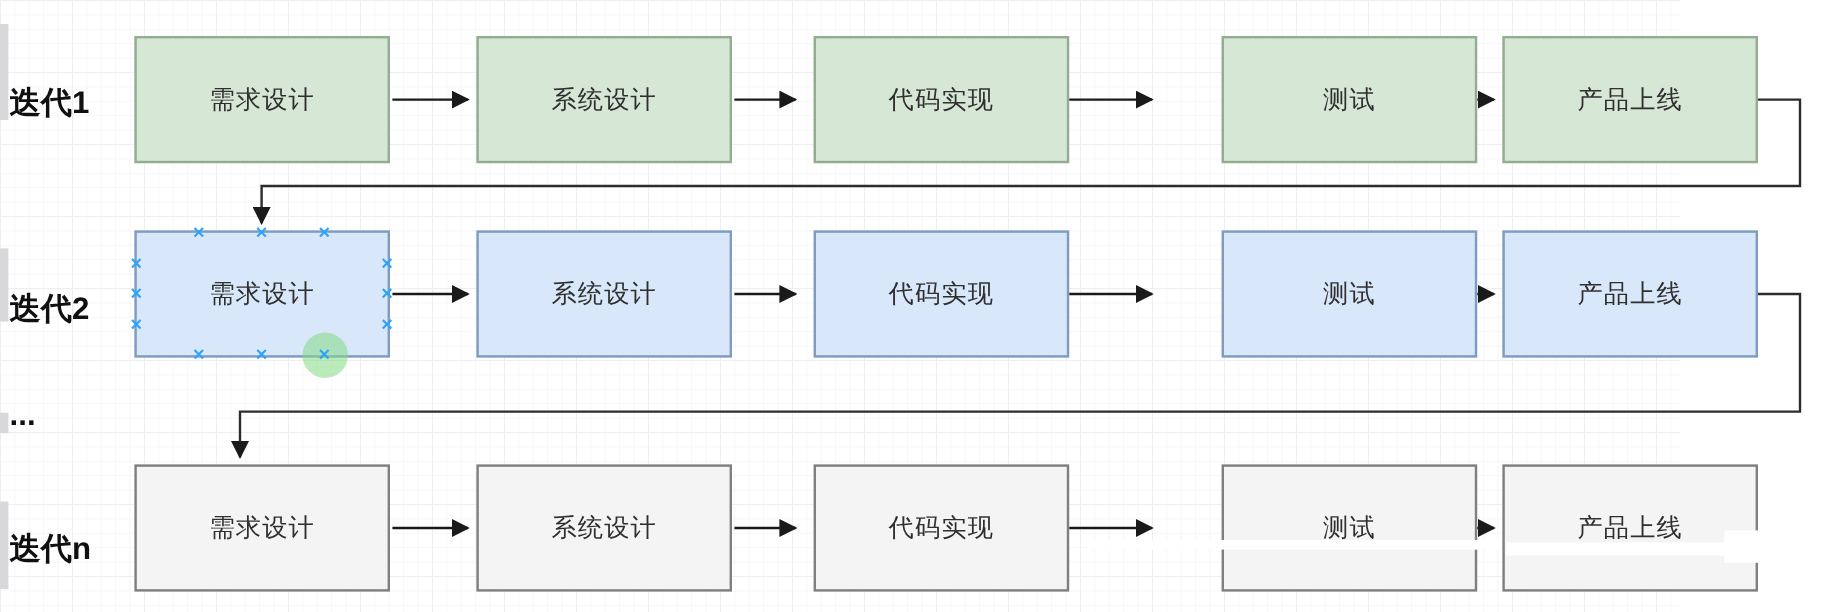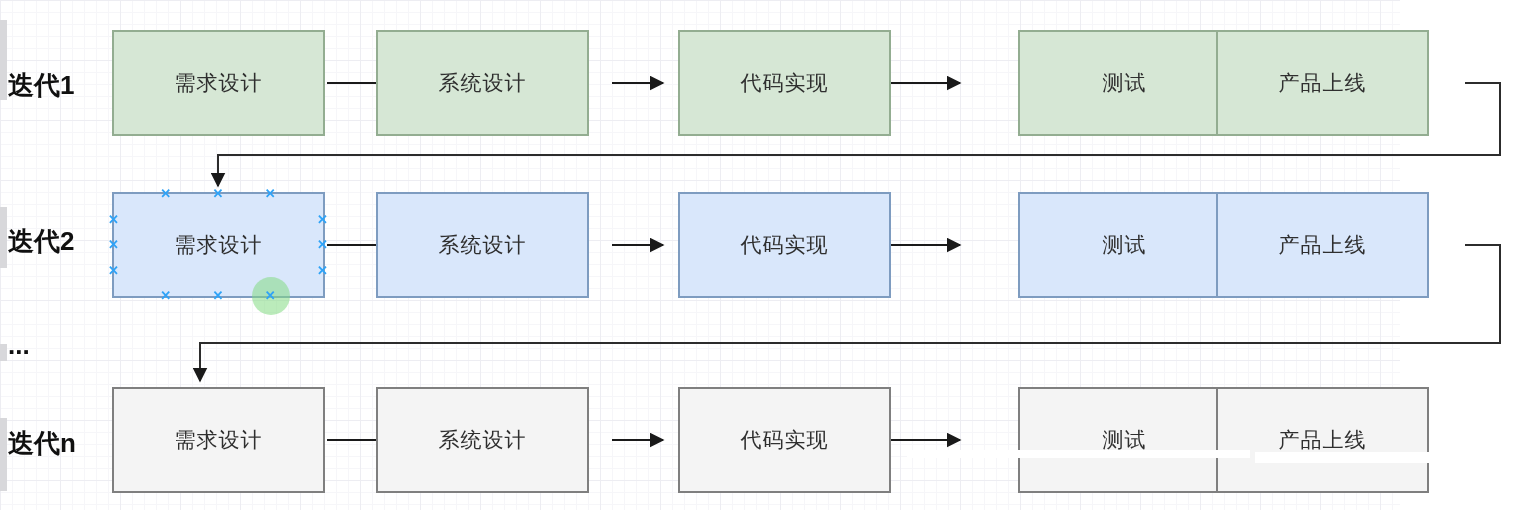--- a/index.html
+++ b/index.html
@@ -24,21 +24,21 @@
     font-size:26px;font-weight:bold;color:#101010;white-space:nowrap;
   }
   .box{
     position:absolute;width:213px;height:106px;box-sizing:border-box;
     display:flex;align-items:center;justify-content:center;
     font-size:21px;color:#2f2f2f;letter-spacing:1px;
   }
   .r0{top:30px;background:#d6e7d5;border:2px solid #93ad91;}
   .r1{top:192px;background:#d9e7fb;border:2px solid #7e9cc0;}
   .r2{top:387px;background:#f4f4f4;border:2px solid #7f7f7f;}
-  .c0{left:112px}.c1{left:376px}.c2{left:678px}.c3{left:1018px}.c4{left:1216px}
+  .c0{left:112px}.c1{left:397px}.c2{left:678px}.c3{left:1018px}.c4{left:1252px}
   svg.connectors{position:absolute;left:0;top:0;width:1520px;height:510px;}
   
   .hp{
     position:absolute;width:14px;height:14px;line-height:14px;
     transform:translate(-50%,-50%);
     color:#2fa3f7;font-size:13px;font-weight:bold;text-align:center;
     cursor:crosshair;z-index:4;
   }
   .hover-point{
     position:absolute;left:75%;top:100%;width:38px;height:38px;
@@ -78,23 +78,23 @@
     <line x1="612" y1="440" x2="663" y2="440" stroke="#1a1a1a" stroke-width="2" marker-end="url(#arr)"></line>
     <line x1="885" y1="440" x2="960" y2="440" stroke="#1a1a1a" stroke-width="2" marker-end="url(#arr)"></line>
     <line x1="1182" y1="440" x2="1245" y2="440" stroke="#1a1a1a" stroke-width="2" marker-end="url(#arr)"></line>
 
     <path d="M1465 83 H1500 V155 H218 V186" fill="none" stroke="#2c2c2c" stroke-width="2" marker-end="url(#arr)"></path>
 
     <path d="M1465 245 H1500 V343 H200 V381" fill="none" stroke="#2c2c2c" stroke-width="2" marker-end="url(#arr)"></path>
   </svg>
 
   <div class="row-label" style="top:68px">迭代1</div>
-  <div class="row-label" style="top:224px">迭代2</div>
+  <div class="row-label" style="top:240px">迭代2</div>
   <div class="row-label" style="top:328px">...</div>
-  <div class="row-label" style="top:426px">迭代n</div>
+  <div class="row-label" style="top:440px">迭代n</div>
 
   <div class="box r0 c0">需求设计</div>
   <div class="box r0 c1">系统设计</div>
   <div class="box r0 c2">代码实现</div>
   <div class="box r0 c3">测试</div>
   <div class="box r0 c4">产品上线</div>
 
   <div class="box r1 c0">
     <span class="hover-point"></span>
     <span>需求设计</span>

